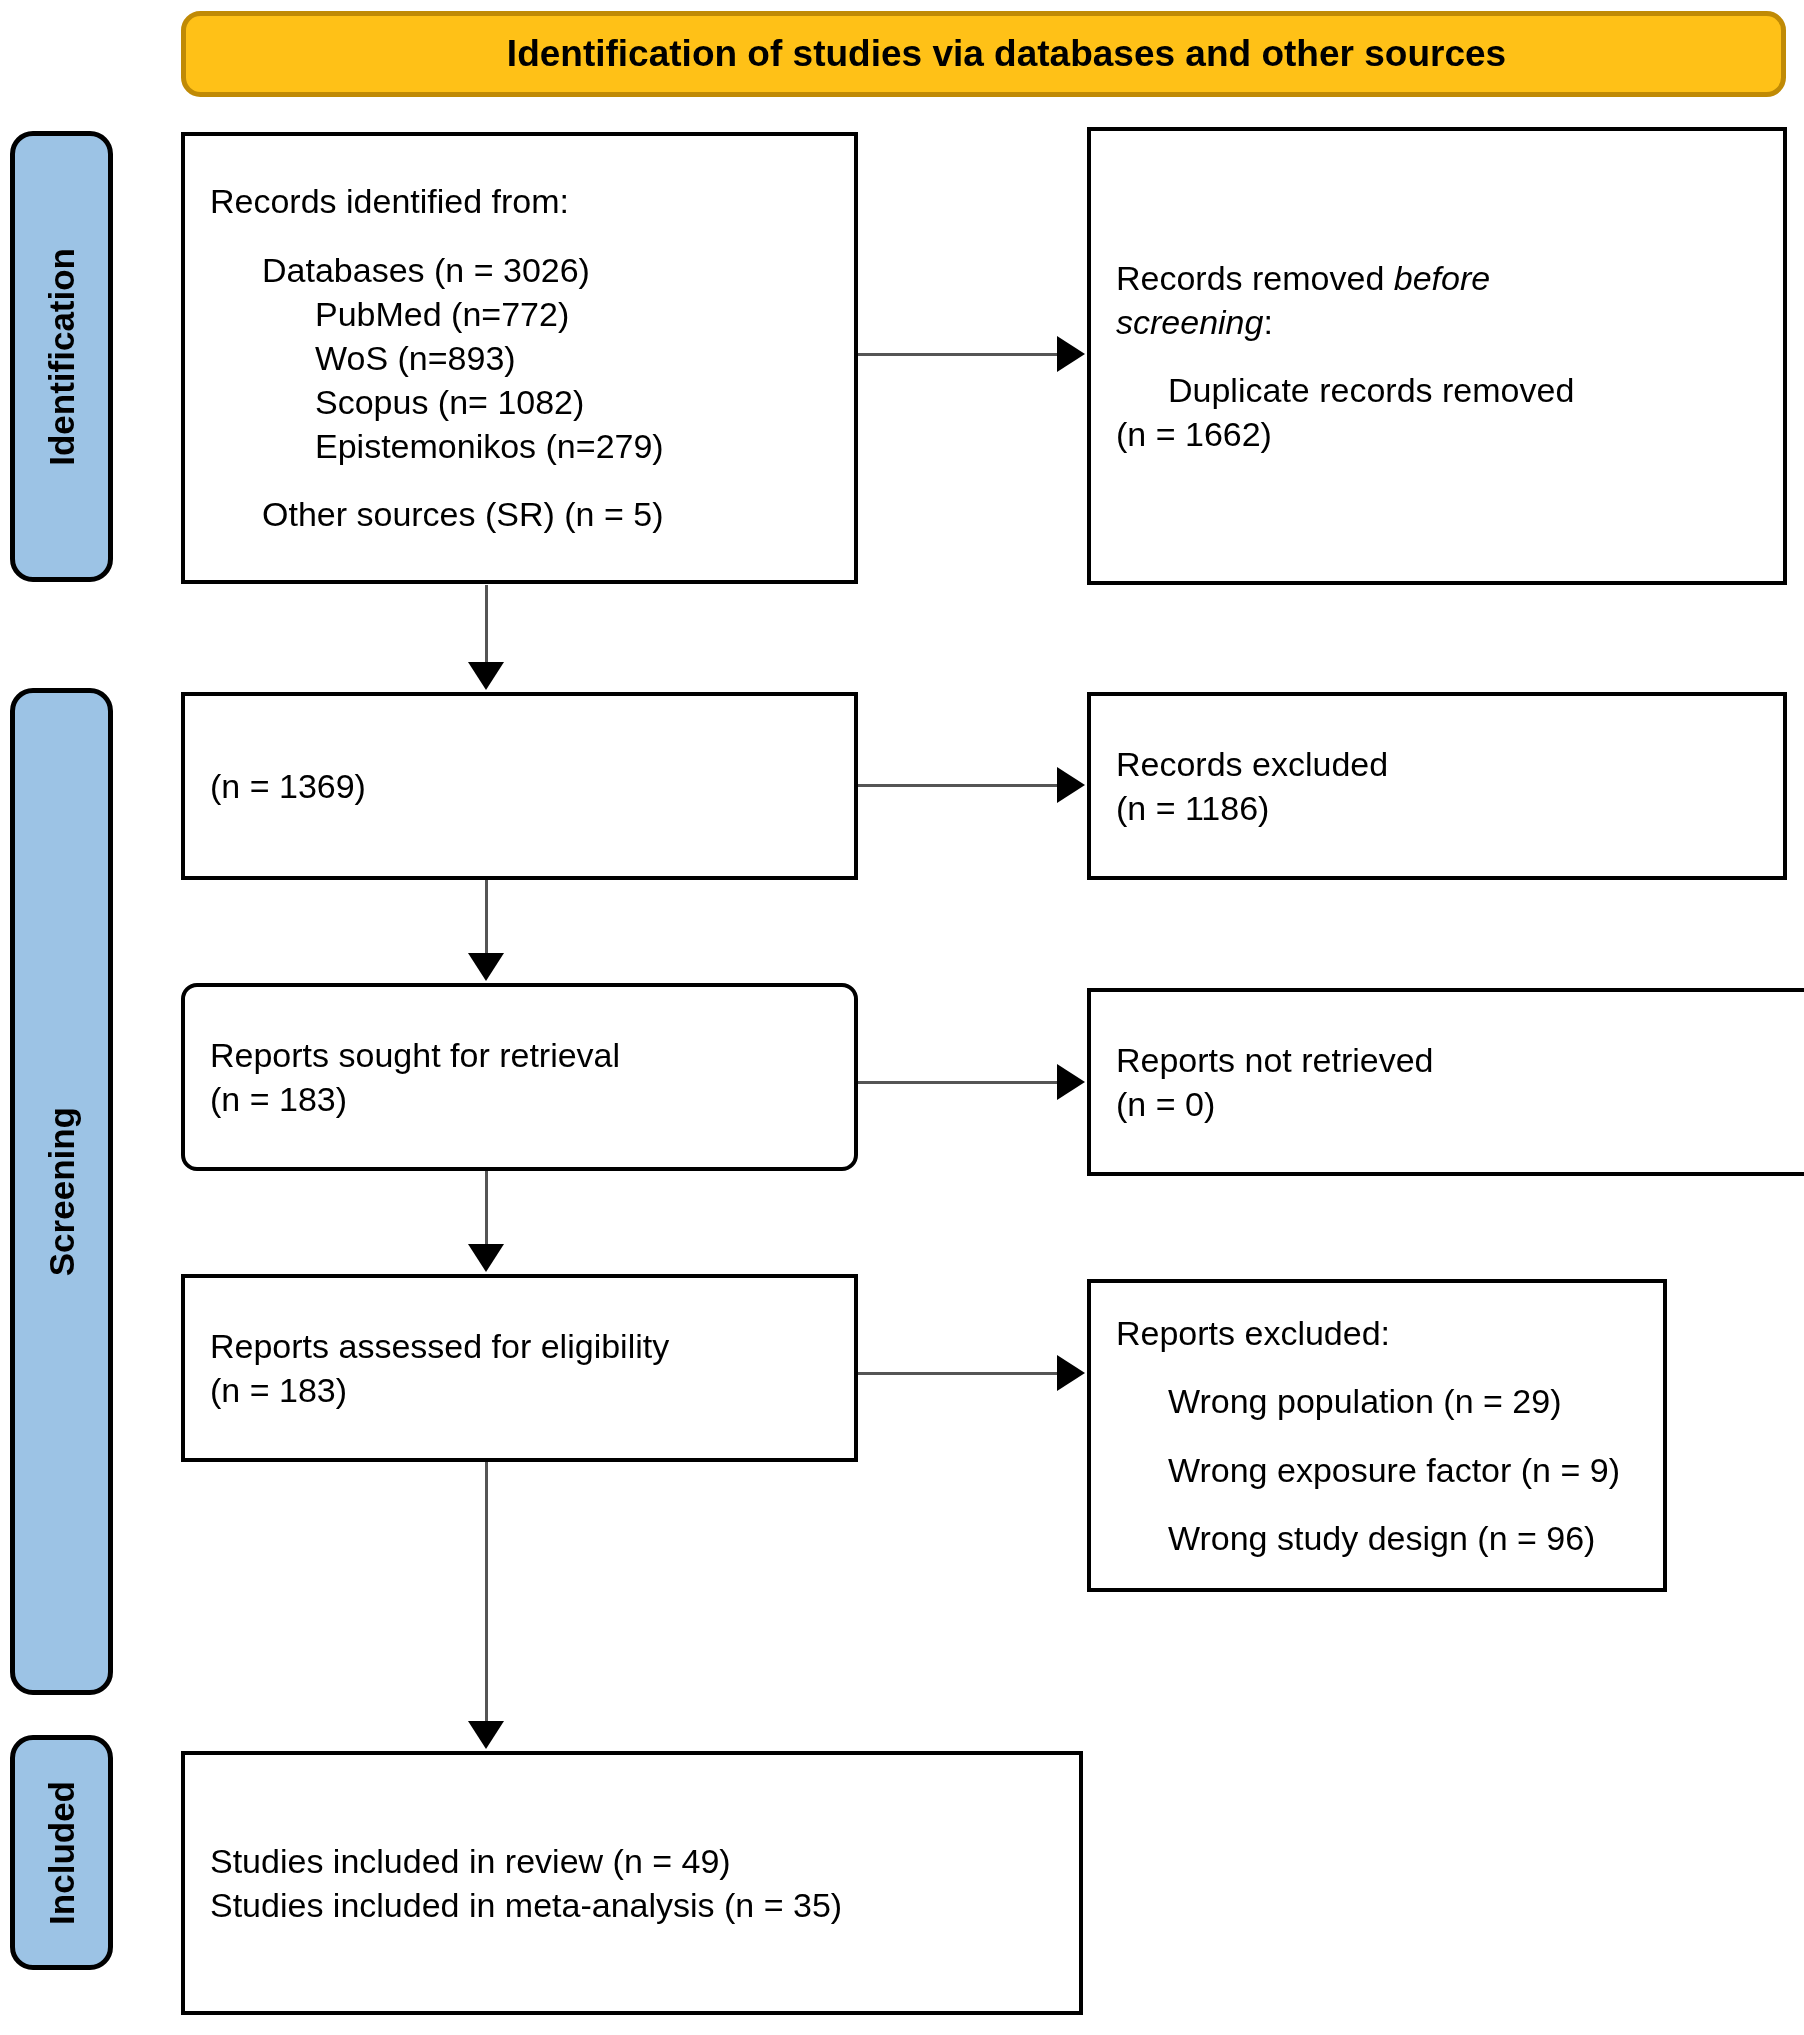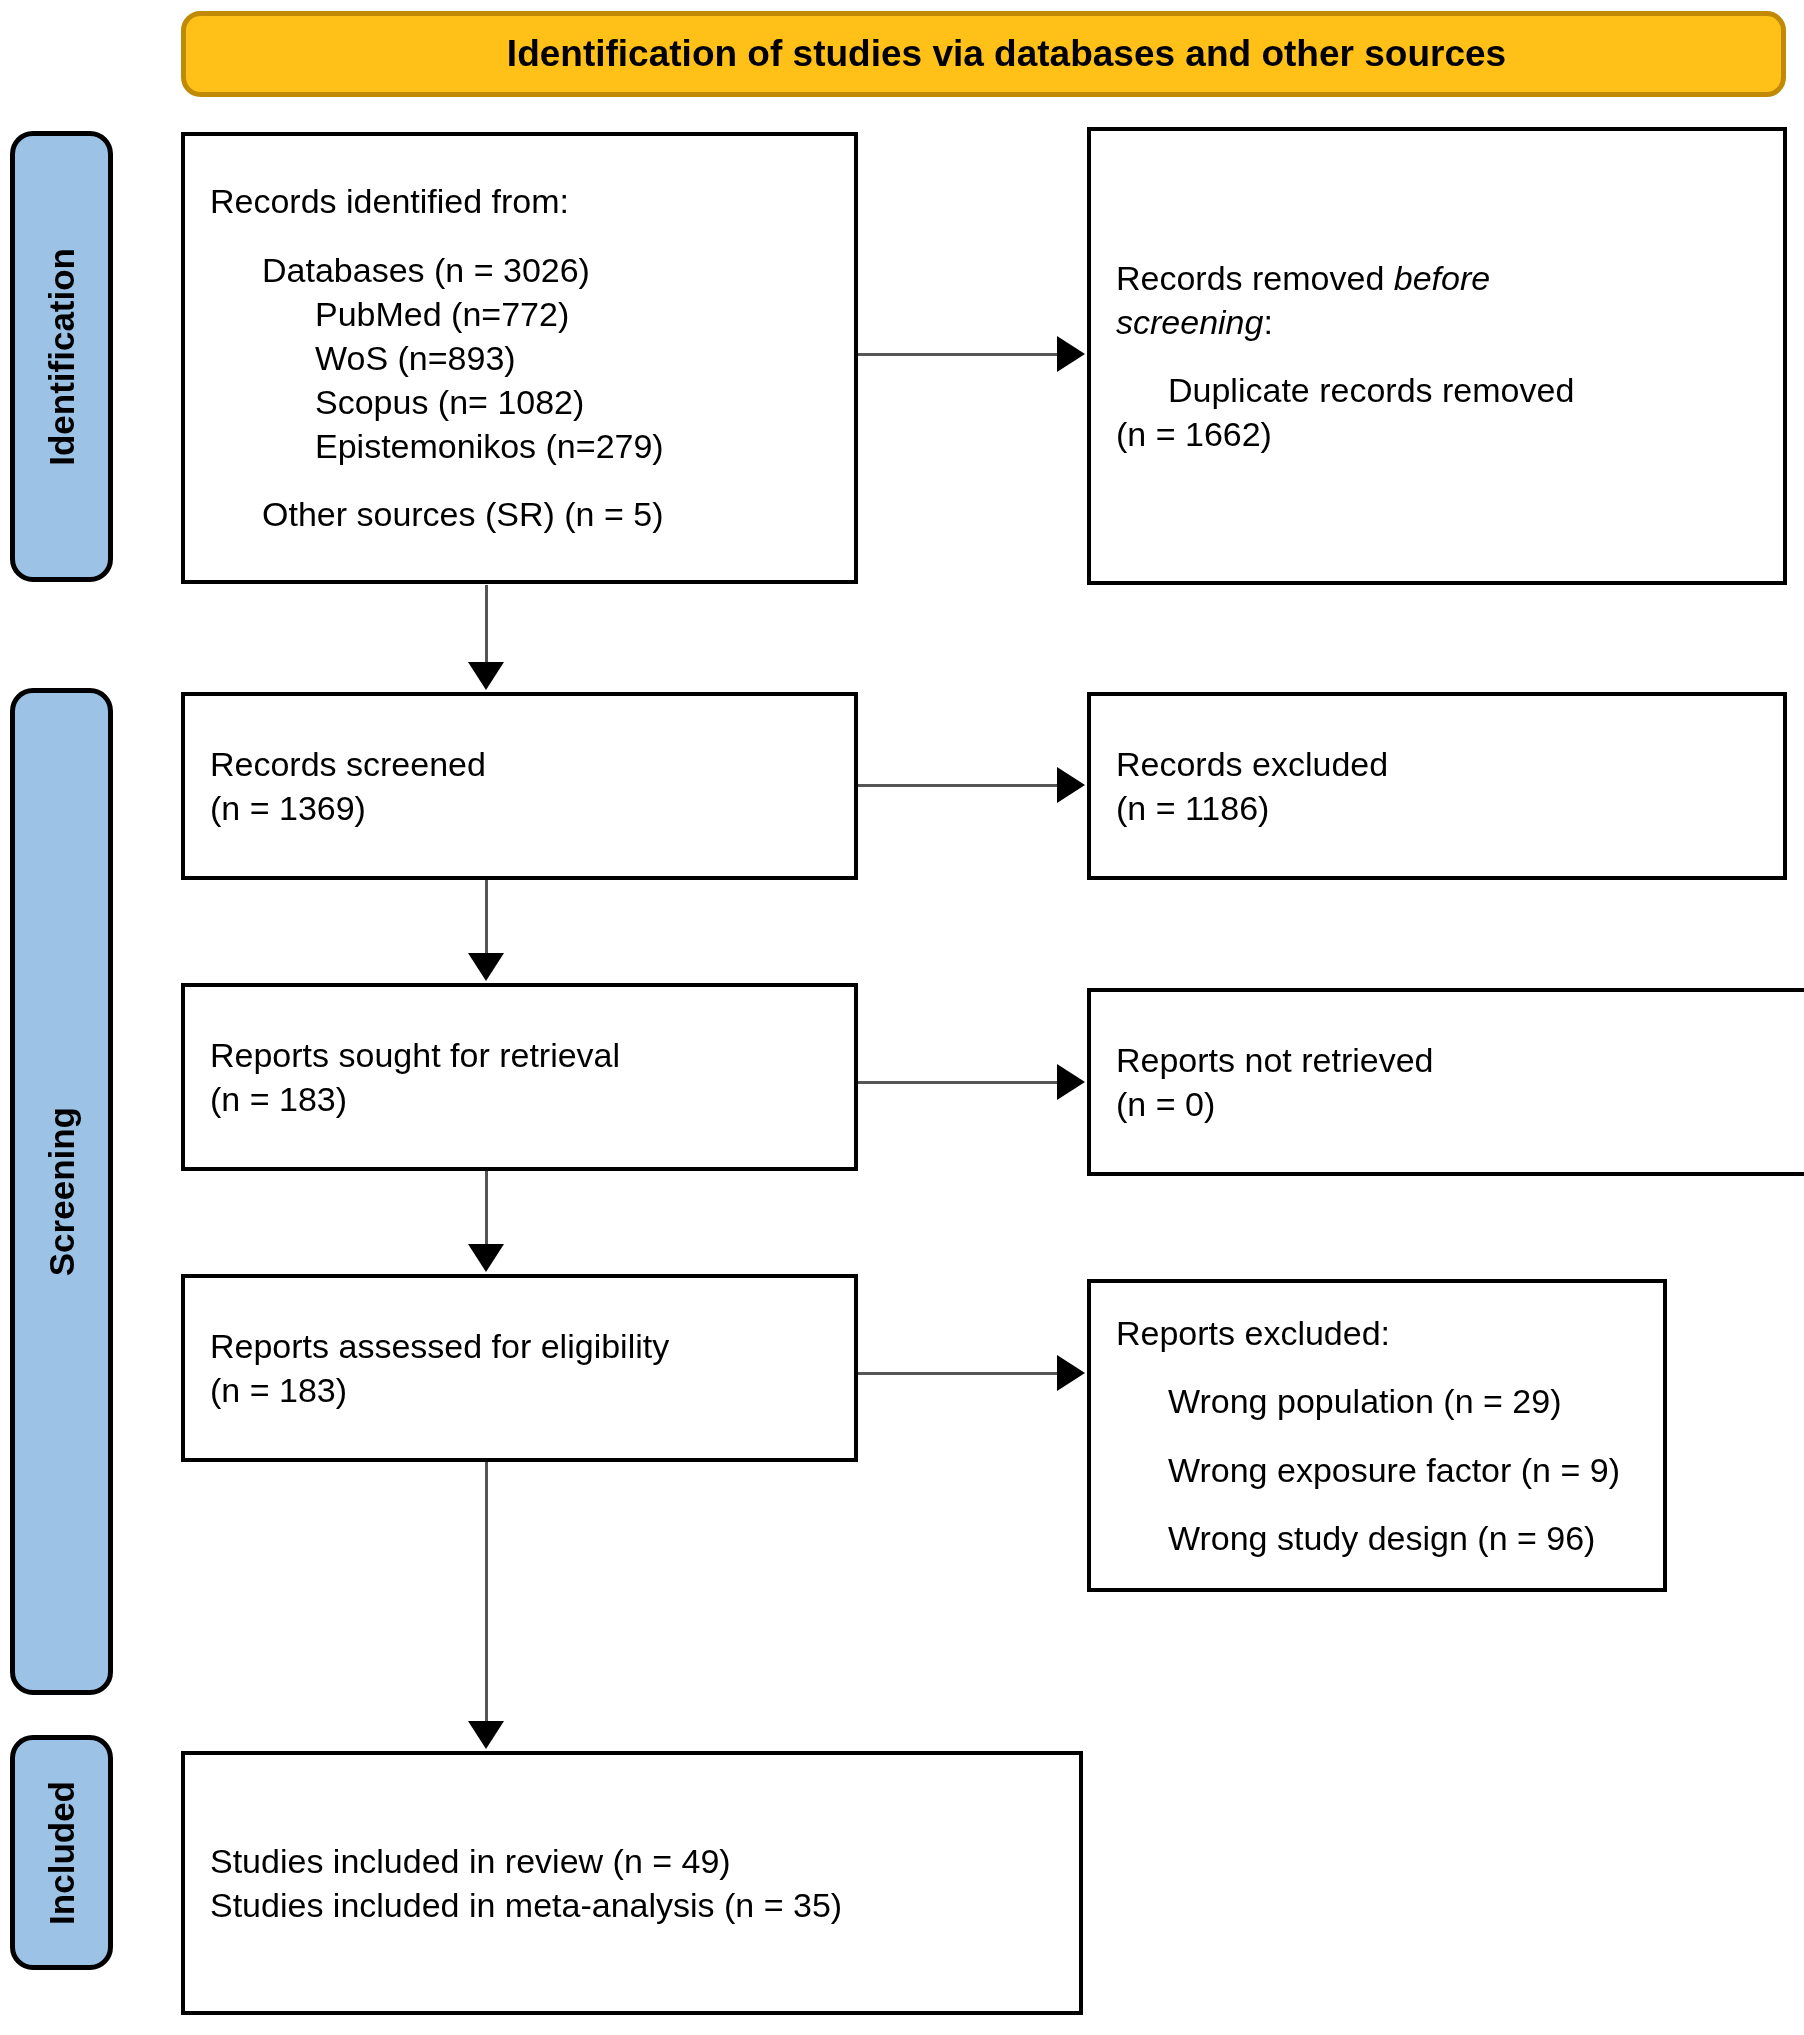--- a/index.html
+++ b/index.html
@@ -146,36 +146,35 @@
     <div class="line">(n = 1662)</div>
   </div>
 
   <div class="h-line" style="left:858px; top:353px; width:201px;"></div>
   <div class="h-head" style="left:1057px; top:336px;"></div>
 
   <div class="v-line" style="left:485px; top:585px; height:92px;"></div>
   <div class="v-head" style="left:468px; top:662px;"></div>
 
   <div class="flow-box" style="left:181px; top:692px; width:677px; height:188px;">
-    <div class="line">Records screened</div>
     <div class="line">(n = 1369)</div>
   </div>
 
   <div class="flow-box" style="left:1087px; top:692px; width:700px; height:188px;">
     <div class="line">Records excluded</div>
     <div class="line">(n = 1186)</div>
   </div>
 
   <div class="h-line" style="left:858px; top:784px; width:201px;"></div>
   <div class="h-head" style="left:1057px; top:767px;"></div>
 
   <div class="v-line" style="left:485px; top:880px; height:88px;"></div>
   <div class="v-head" style="left:468px; top:953px;"></div>
 
-  <div class="flow-box" style="left:181px; top:983px; width:677px; height:188px;">
+  <div class="flow-box" style="left:181px; top:983px; width:677px; height:188px;border-radius:16px;">
     <div class="line">Reports sought for retrieval</div>
     <div class="line">(n = 183)</div>
   </div>
 
   <div class="flow-box" style="left:1087px; top:988px; width:760px; height:188px;">
     <div class="line">Reports not retrieved</div>
     <div class="line">(n = 0)</div>
   </div>
 
   <div class="h-line" style="left:858px; top:1081px; width:201px;"></div>

